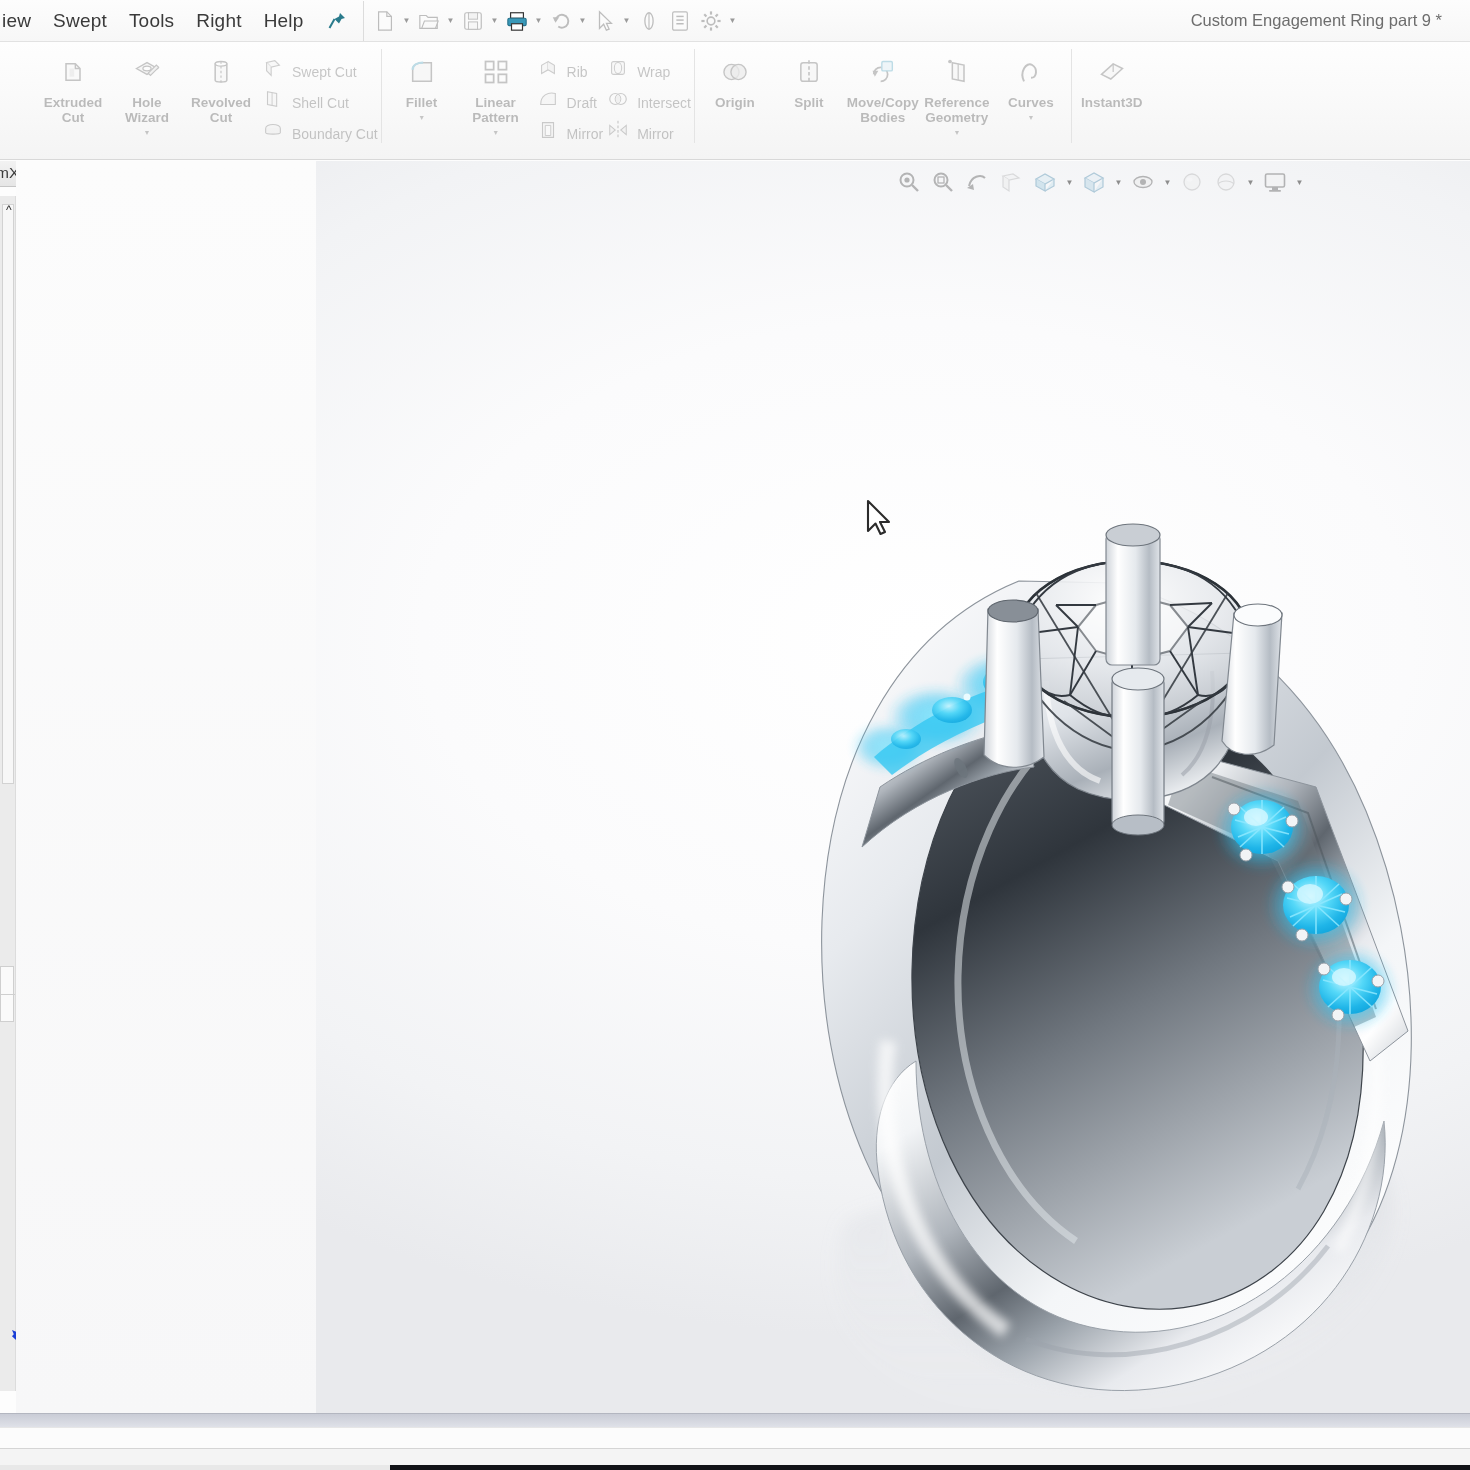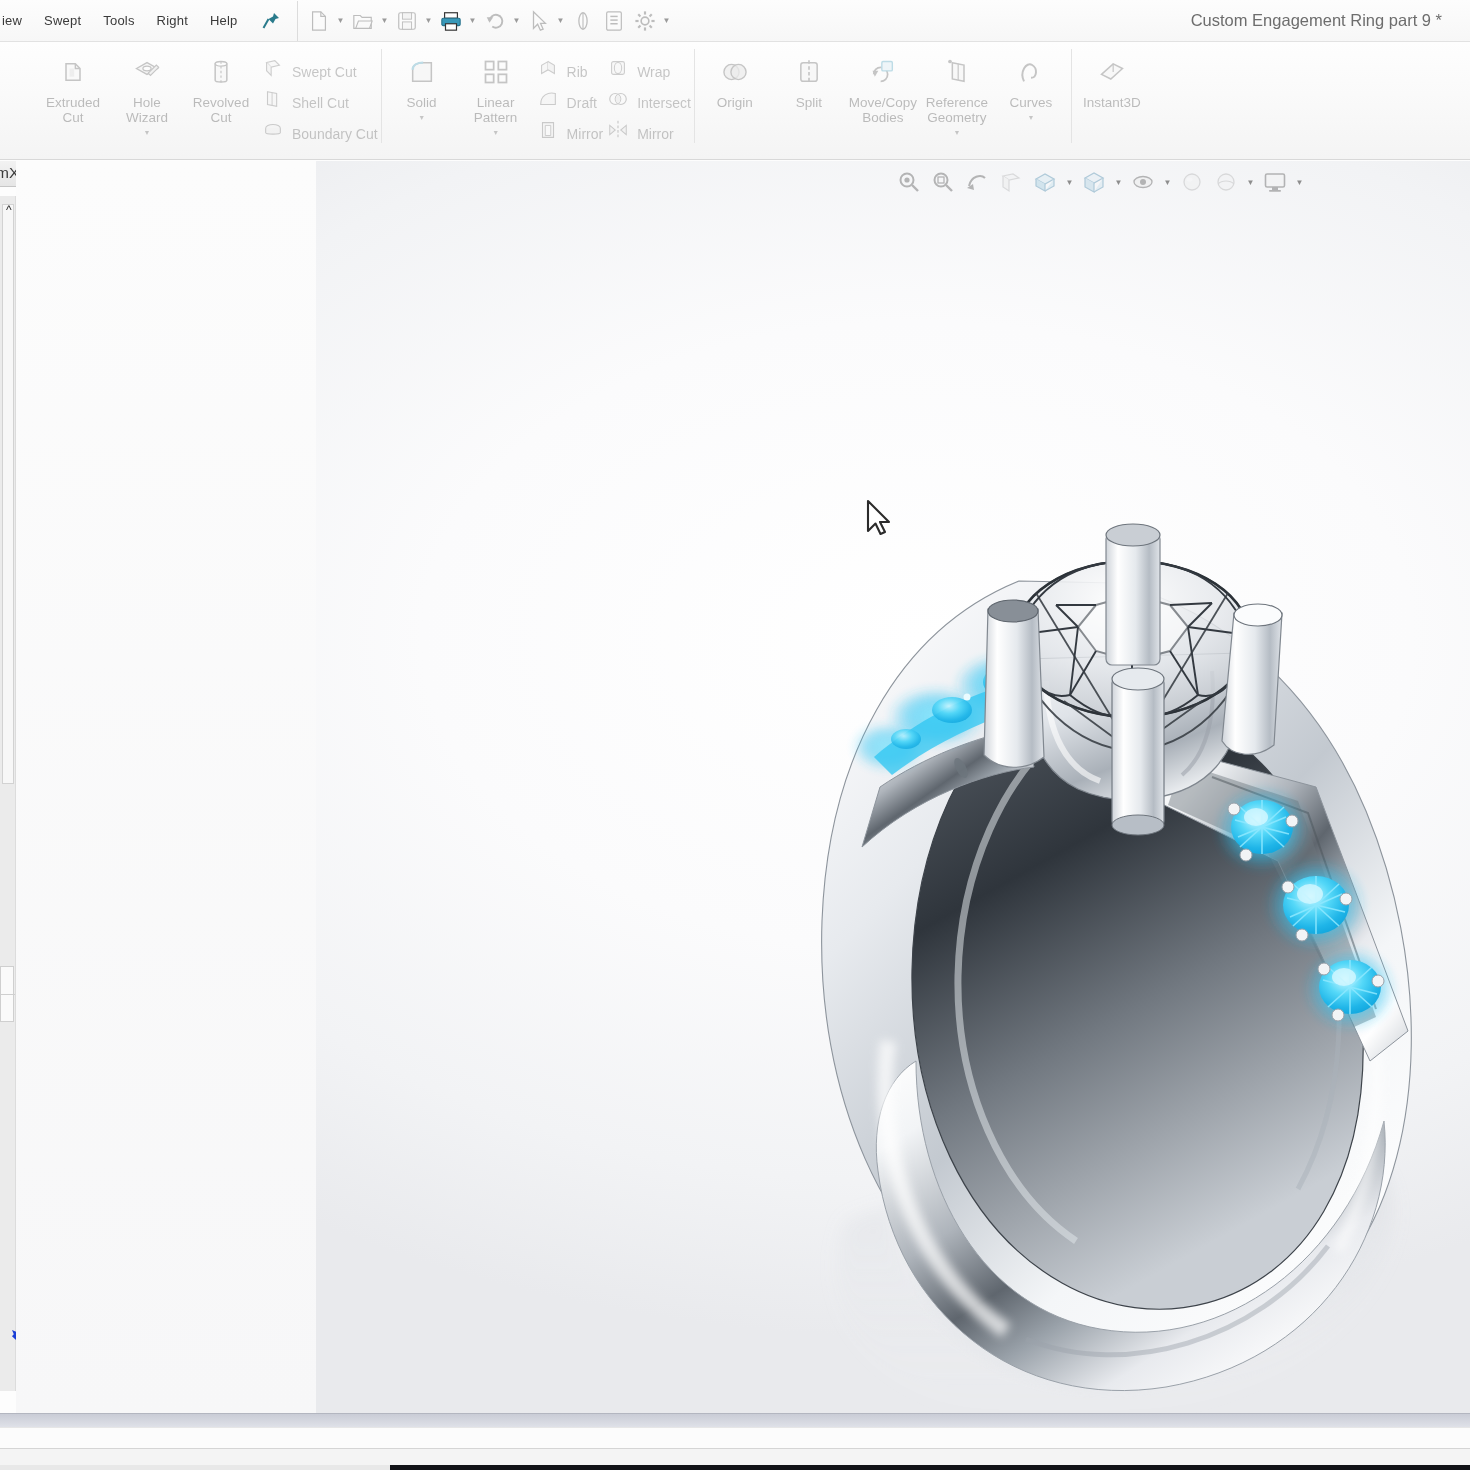--- a/index.html
+++ b/index.html
@@ -16,21 +16,21 @@
   }
 
   
   #menubar {
     position: absolute; left: 0; top: 0; width: 1470px; height: 42px;
     background: linear-gradient(180deg,#fdfdfd 0%, #f7f7f7 100%);
     border-bottom: 1px solid #e2e2e2;
     display: flex; align-items: center;
   }
   .menu-item {
-    font-size: 13px; color: #3a3a3a; padding: 3px 11px;
+    font-size: 19px; color: #3a3a3a; padding: 3px 11px;
     letter-spacing: .2px; white-space: nowrap;
   }
   .menu-item:first-child { padding-left: 2px; }
   #pin-icon { margin-left: 12px; margin-right: 10px; display:flex; align-items:center; }
   .qsep {
     width: 1px; height: 40px; background: #dcdcdc; margin: 0 6px;
   }
   #qat { display: flex; align-items: center; gap: 1px; }
   .qbtn {
     width: 30px; height: 30px; display:flex; align-items:center; justify-content:center;
@@ -58,21 +58,21 @@
 
   
   .bigbtn {
     width: 74px; min-height: 86px; display: flex; flex-direction: column;
     align-items: center; padding-top: 6px;
     opacity: .30;
   }
   .bigbtn .ico { width: 40px; height: 40px; display:flex;align-items:center;justify-content:center; }
   .bigbtn .lbl {
     margin-top: 3px; font-size: 13.5px; color: #2d2d2d; text-align: center;
-    line-height: 15px; width: 78px;
+    line-height: 15px; width: 78px; font-weight: bold;
   }
   .dropcaret { font-size: 7px; color: #555; margin-top: 4px; }
 
   
   .stack { display: flex; flex-direction: column; padding-top: 8px; gap: 5px; }
   .smbtn { display: flex; align-items: flex-end; height: 26px; opacity: .26; }
   .smbtn .ico { width: 30px; height: 24px; display:flex;align-items:center;justify-content:center; }
   .smbtn .lbl { font-size: 14px; color: #2d2d2d; white-space: nowrap; padding-left: 4px; }
 
   
@@ -1111,21 +1111,21 @@
         </div>
         <div class="rdiv"></div>
         <div class="rgroup">
           <div class="bigbtn">
             <div class="ico">
               <svg width="28" height="28" viewBox="0 0 24 24">
                 <path d="M4 20 L4 10 C 4 6, 8 4, 13 4 L20 4 L20 20 Z" fill="#eee" stroke="#4a4a4a" stroke-width="1.3"></path>
                 <path d="M4 10 C 4 6, 8 4, 13 4" fill="none" stroke="#2f93b5" stroke-width="2"></path>
               </svg>
             </div>
-            <div class="lbl">Solid</div>
+            <div class="lbl">Fillet</div>
             <div class="dropcaret">▼</div>
           </div>
           <div class="bigbtn">
             <div class="ico">
               <svg width="28" height="28" viewBox="0 0 24 24">
                 <g fill="none" stroke="#4a4a4a" stroke-width="1.5">
                   <rect x="3" y="3" width="7" height="7"></rect>
                   <rect x="14" y="3" width="7" height="7"></rect>
                   <rect x="3" y="14" width="7" height="7"></rect>
                   <rect x="14" y="14" width="7" height="7"></rect>

